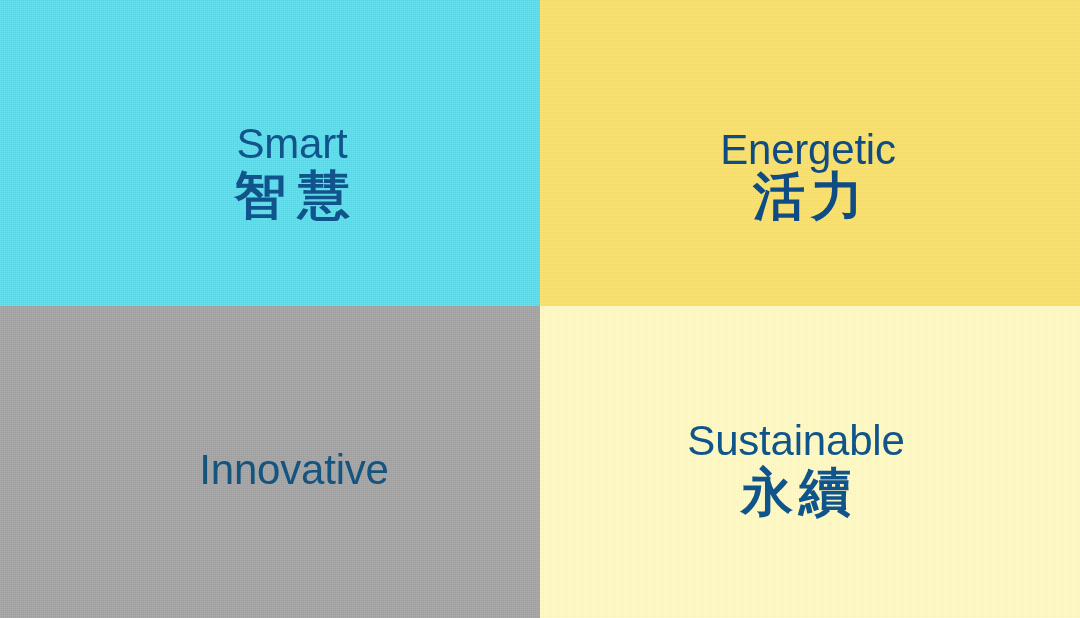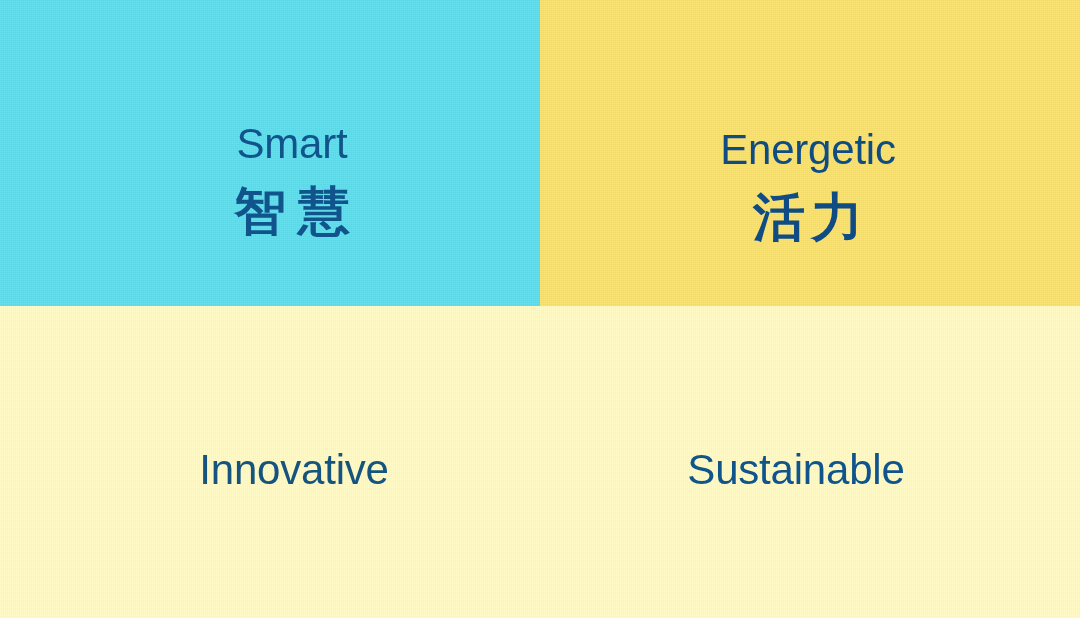--- a/index.html
+++ b/index.html
@@ -64,41 +64,41 @@
     justify-content: center;
     line-height: 1;
   }
 
   .label-en {
     font-size: 42px;
     font-weight: 400;
     letter-spacing: -0.2px;
     line-height: 1.04;
     white-space: nowrap;
-    margin: 16px;
+    margin: 0;
   }
 
   .label-cjk {
     font-size: 52px;
     font-weight: 700;
     letter-spacing: 4px;
     line-height: 1.12;
     white-space: nowrap;
     margin: 0;
     padding-left: 4px;
   }
 
   
   
   .cell-smart   .cell-inner { transform: translate(22px, 20px); }
   .cell-smart   .label-cjk  { letter-spacing: 12px; padding-left: 12px; }
 
   
   .cell-energetic .cell-inner { transform: translate(-18px, 26px); }
-  .cell-energetic .label-cjk  { letter-spacing: 6px; padding-left: 6px; }
+  .cell-energetic .label-cjk  { letter-spacing: 6px; padding-left: 6px; font-family: Liberation Mono, monospace; }
 
   
   .cell-innovative .cell-inner { transform: translate(24px, 8px); }
   .cell-innovative .label-cjk  { letter-spacing: 6px; padding-left: 6px; }
 
   
   .cell-sustainable .cell-inner { transform: translate(-14px, 8px); }
   .cell-sustainable .label-cjk  { letter-spacing: 6px; padding-left: 6px; }
 </style>
 </head>
@@ -114,26 +114,27 @@
       </div>
     </div>
 
     <div class="cell cell-energetic" style="background-color: rgb(249, 224, 107); color: rgb(15, 76, 132); padding-left: 32px;">
       <div class="cell-inner">
         <div class="label-en">Energetic</div>
         <div class="label-cjk">活力</div>
       </div>
     </div>
 
-    <div class="cell cell-innovative" style="background-color: #fef9c3; color: rgb(20, 84, 127);">
+    <div class="cell cell-innovative" style="background-color: #a3a3a3; color: rgb(20, 84, 127);">
       <div class="cell-inner">
         <div class="label-en">Innovative</div>
       </div>
     </div>
 
     <div class="cell cell-sustainable" style="background-color: #fef9c3; color: rgb(16, 84, 140);">
       <div class="cell-inner">
         <div class="label-en">Sustainable</div>
+        <div class="label-cjk">永續</div>
       </div>
     </div>
 
   </div>
 </div>
 
 </body></html>

